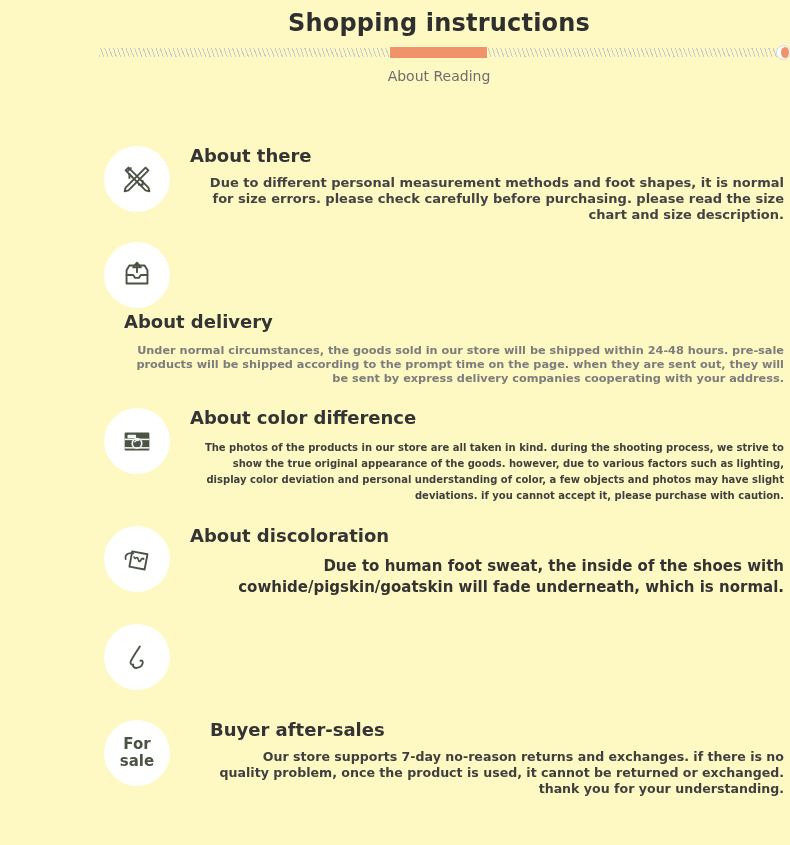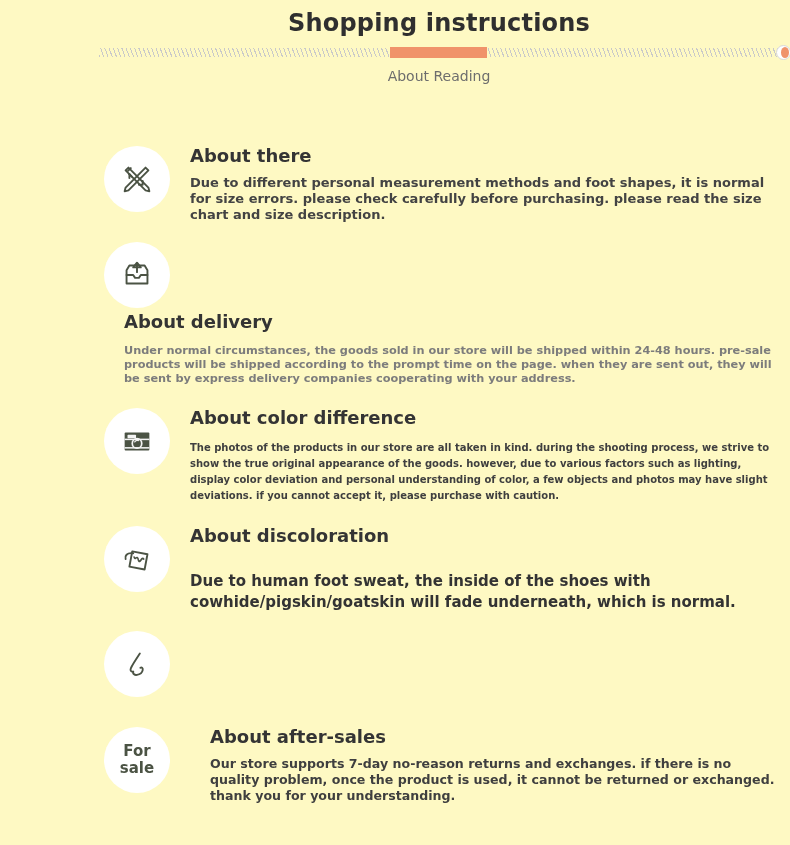--- a/index.html
+++ b/index.html
@@ -137,29 +137,30 @@
     font-weight: bold;
     color: #343434;
     line-height: 24px;
     margin-bottom: 7px;
   }
   .section-text {
     font-size: 12.6px;
     font-weight: bold;
     color: #4a4a4a;
     line-height: 16px;
+    text-align: right;
   }
 
   
   .section.sz-size   .section-text { font-size: 13px;   color: #434343; }
   .section.sz-delivery .section-title { margin-bottom: 10px; }
   .section.sz-delivery .section-text { font-size: 11.3px; color: #7c7c7c; line-height: 14px; }
   .section.sz-color  .section-title { margin-bottom: 10px; }
   .section.sz-color  .section-text { font-size: 10px; color: #3f3f3f; line-height: 16px; }
-  .section.sz-disc   .section-title { margin-bottom: 23px; }
+  .section.sz-disc   .section-title { margin-bottom: 8px; }
   .section.sz-disc   .section-text { font-size: 15px;  color: #333333; line-height: 21px; }
   .section.sz-smell  .section-text { font-size: 12.4px; color: #4a4a4a; line-height: 16px; }
   .section.sz-after  .section-text { font-size: 12.6px; color: #3f3f3f; line-height: 16px; }
 
   
   .section.sz-size     { margin-top: 0px;  }
   .section.sz-delivery { margin-top: 12px; flex-direction: column; }
   .section.sz-color    { margin-top: 18px; }
   .section.sz-disc     { margin-top: 18px; }
   .section.sz-smell    { margin-top: 14px; }
@@ -258,19 +259,19 @@
     </div>
 
     <div class="section sz-after">
       <div class="icon-wrap">
         <div class="icon-text">
           <div>For</div>
           <div>sale</div>
         </div>
       </div>
       <div class="section-body">
-        <div class="section-title">About after-sales</div>
+        <div class="section-title">Buyer after-sales</div>
         <div class="section-text">Our store supports 7-day no-reason returns and exchanges. if there is no quality problem, once the product is used, it cannot be returned or exchanged. thank you for your understanding.</div>
       </div>
     </div>
 
   </div>
 </div>
 
 </body></html>

